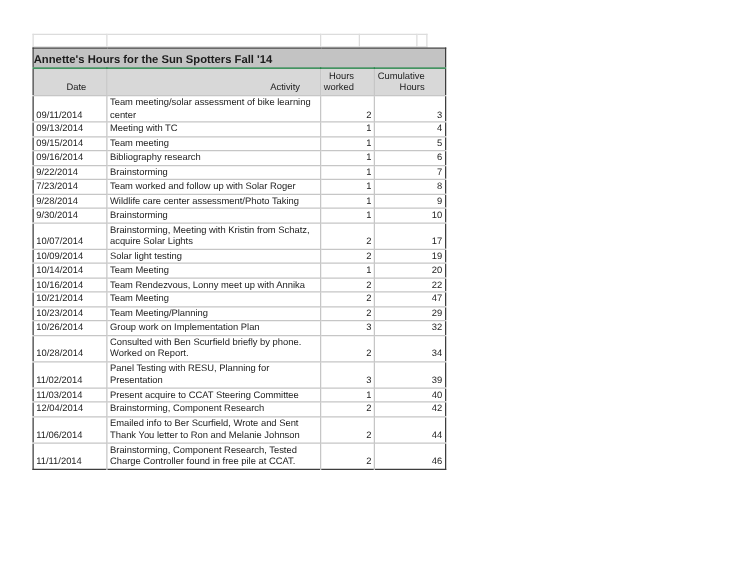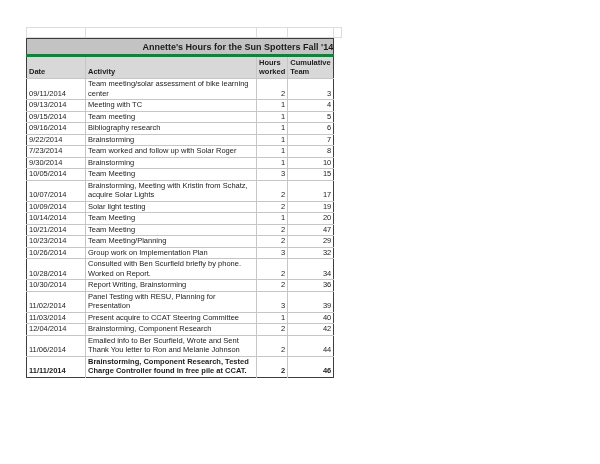--- a/index.html
+++ b/index.html
@@ -33,55 +33,54 @@
     padding: 0;
   }
   
   .main {
     border: 1px solid var(--border, #3d3d3d);
   }
   .title-cell {
     background: var(--title-bg, #c3c3c3);
     font-weight: bold;
     font-size: 9px;
-    text-align: right;
+    text-align: left;
     vertical-align: middle;
     height: 13px;
     padding: 1px 0;
-    border-bottom: 3px solid #15803d;
+    border-bottom: 1px solid #15803d;
   }
   .header-row th {
     background: var(--header-bg, #d8d8d8);
-    font-weight: bold;
+    font-weight: normal;
     font-size: 7.5px;
     line-height: 8.5px;
-    text-align: left;
+    text-align: right;
     vertical-align: bottom;
-    padding: 2px 2px 2px 2px;
+    padding: 2px 16px 2px 2px;
     height: 16px;
     border-right: 1px solid var(--grid, #c6c6c6);
     border-bottom: 1px solid var(--grid, #c6c6c6);
   }
   .main th:last-child,
   .main td:last-child {
     border-right: none;
   }
   .main tbody td {
     font-size: 7.5px;
     line-height: 9.5px;
     vertical-align: bottom;
     padding: 0 2px 1px 2px;
     background: #ffffff;
     border-right: 1px solid var(--grid, #c6c6c6);
     border-bottom: 1px solid var(--grid, #c6c6c6);
     overflow: hidden;
   }
   .main tbody tr:last-child td {
     border-bottom: none;
-    font-weight: bold;
   }
   .main td.num {
     text-align: right;
   }
 </style>
 </head>
 <body>
 
 <div class="sheet">
 
@@ -112,21 +111,21 @@
         <col style="width:46px">
     </colgroup>
     <thead>
       <tr>
         <th class="title-cell" colspan="4">Annette's Hours for the Sun Spotters Fall '14</th>
       </tr>
       <tr class="header-row">
         <th>Date</th>
         <th>Activity</th>
         <th>Hours worked</th>
-        <th>Cumulative Team</th>
+        <th>Cumulative Hours</th>
       </tr>
     </thead>
     <tbody>
         <tr>
           <td>09/11/2014</td>
           <td>Team meeting/solar assessment of bike learning center</td>
           <td class="num">2</td>
           <td class="num">3</td>
         </tr>
         <tr>
@@ -153,48 +152,54 @@
           <td class="num">1</td>
           <td class="num">7</td>
         </tr>
         <tr>
           <td>7/23/2014</td>
           <td>Team worked and follow up with Solar Roger</td>
           <td class="num">1</td>
           <td class="num">8</td>
         </tr>
         <tr>
+          <td>9/28/2014</td>
+          <td>Wildlife care center assessment/Photo Taking</td>
+          <td class="num">1</td>
+          <td class="num">9</td>
+        </tr>
+        <tr>
           <td>9/30/2014</td>
           <td>Brainstorming</td>
           <td class="num">1</td>
           <td class="num">10</td>
         </tr>
         <tr>
-          <td>10/05/2014</td>
-          <td>Team Meeting</td>
-          <td class="num">3</td>
-          <td class="num">15</td>
-        </tr>
-        <tr>
           <td>10/07/2014</td>
           <td>Brainstorming, Meeting with Kristin from Schatz, acquire Solar Lights</td>
           <td class="num">2</td>
           <td class="num">17</td>
         </tr>
         <tr>
           <td>10/09/2014</td>
           <td>Solar light testing</td>
           <td class="num">2</td>
           <td class="num">19</td>
         </tr>
         <tr>
           <td>10/14/2014</td>
           <td>Team Meeting</td>
           <td class="num">1</td>
           <td class="num">20</td>
+        </tr>
+        <tr>
+          <td>10/16/2014</td>
+          <td>Team Rendezvous, Lonny meet up with Annika</td>
+          <td class="num">2</td>
+          <td class="num">22</td>
         </tr>
         <tr>
           <td>10/21/2014</td>
           <td>Team Meeting</td>
           <td class="num">2</td>
           <td class="num">47</td>
         </tr>
         <tr>
           <td>10/23/2014</td>
           <td>Team Meeting/Planning</td>
@@ -207,26 +212,20 @@
           <td class="num">3</td>
           <td class="num">32</td>
         </tr>
         <tr>
           <td>10/28/2014</td>
           <td>Consulted with Ben Scurfield briefly by phone. Worked on Report.</td>
           <td class="num">2</td>
           <td class="num">34</td>
         </tr>
         <tr>
-          <td>10/30/2014</td>
-          <td>Report Writing, Brainstorming</td>
-          <td class="num">2</td>
-          <td class="num">36</td>
-        </tr>
-        <tr>
           <td>11/02/2014</td>
           <td>Panel Testing with RESU, Planning for Presentation</td>
           <td class="num">3</td>
           <td class="num">39</td>
         </tr>
         <tr>
           <td>11/03/2014</td>
           <td>Present acquire to CCAT Steering Committee</td>
           <td class="num">1</td>
           <td class="num">40</td>

